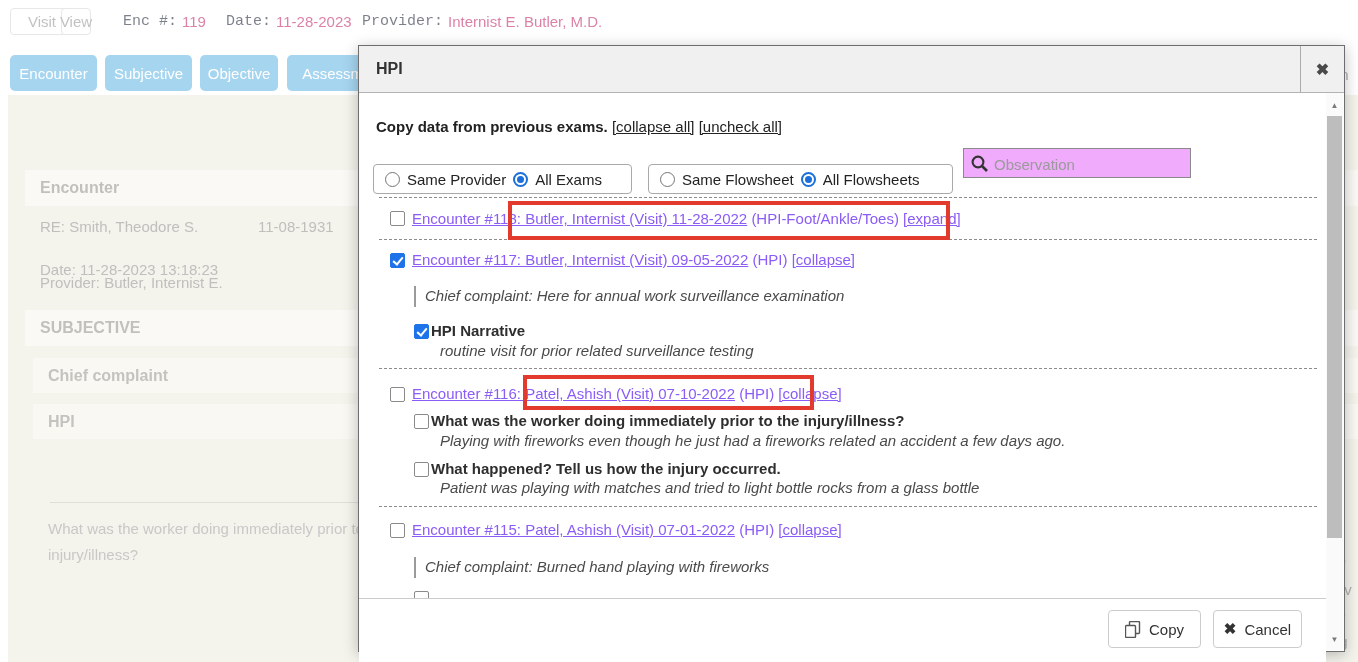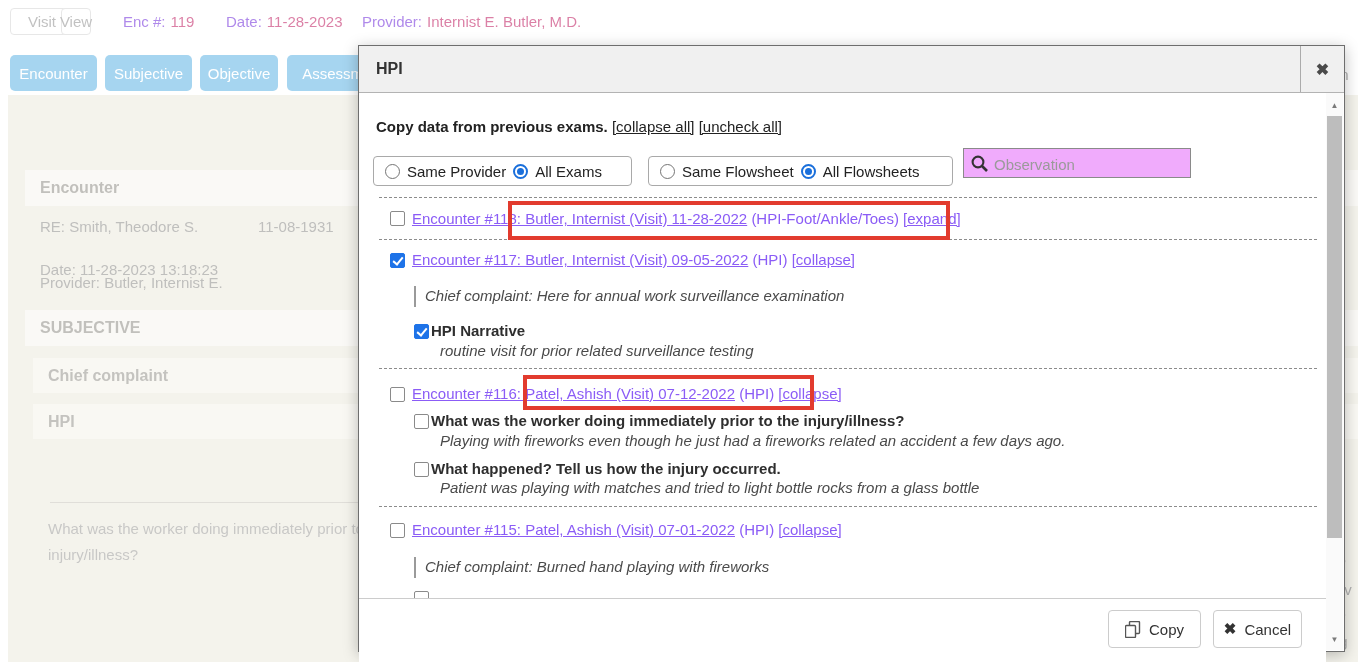--- a/index.html
+++ b/index.html
@@ -5,21 +5,21 @@
   html,body{margin:0;padding:0;}
   #page{position:relative;width:1358px;height:662px;overflow:hidden;background:#ffffff;
         font-family:"Liberation Sans",sans-serif;-webkit-font-smoothing:antialiased;}
   
   #bg-layer{position:absolute;inset:0;z-index:1;}
   #topbar{position:absolute;left:0;top:0;width:1358px;height:43px;background:#fff;border-bottom:1px solid #c4c4c4;}
   .tb-btn{position:absolute;top:8px;height:27px;border:1px solid #d4d4d4;border-radius:4px;background:#fff;
           color:#8f8f8f;font-size:15px;display:flex;align-items:center;justify-content:center;box-sizing:border-box;}
   #visit-btn{left:10px;width:64px;} #view-btn{left:61px;width:30px;}
   .tb-text{position:absolute;top:0;height:43px;display:flex;align-items:center;font-size:15px;white-space:nowrap;}
-  .tb-text .lbl{color:#6d28d9;margin-right:5px;} .tb-text .val{color:#be185d;}
+  .tb-text .lbl{color:#0f172a;margin-right:5px;font-family:Liberation Mono, monospace;} .tb-text .val{color:#be185d;}
   #enc-info{left:123px;} #date-info{left:226px;} #prov-info{left:362px;}
   #tabsrow{position:absolute;left:0;top:43px;width:1358px;height:52px;background:#fff;}
   .tab{position:absolute;top:12px;height:36px;background:#5eb3e4;color:#fff;border-radius:5px;font-size:15px;
        display:flex;align-items:center;justify-content:center;}
   #tab-0{left:10px;width:87px;} #tab-1{left:105px;width:87px;} #tab-2{left:200px;width:78px;} #tab-3{left:287px;width:112px;}
   #content{position:absolute;left:8px;top:95px;width:1350px;height:567px;background:#ece9dd;}
   .sec-bar{position:absolute;left:17px;right:0;height:36px;background:#f6f4ee;display:flex;align-items:center;
            padding-left:15px;font-weight:bold;font-size:16px;color:#8f8d86;}
   #bar-encounter{top:75px;} #bar-subjective{top:215px;}
   .sub-bar{position:absolute;left:25px;right:0;height:35px;background:#f4f2ea;display:flex;align-items:center;
@@ -36,21 +36,21 @@
   
   #modal{position:absolute;left:358px;top:45px;width:985px;height:605px;background:#fff;border:1px solid #6e6e6e;
          box-shadow:0 3px 14px rgba(0,0,0,0.25);z-index:10;}
   #modal-header{position:absolute;left:0;top:0;width:100%;height:47px;background:#f0f0f0;border-bottom:1px solid #b3b3b3;box-sizing:border-box;}
   #modal-title{position:absolute;left:17px;top:0;height:46px;display:flex;align-items:center;font-size:16px;font-weight:bold;color:#333;}
   #modal-close{position:absolute;right:0;top:0;width:43px;height:46px;border-left:1px solid #ababab;display:flex;
                align-items:center;justify-content:center;font-size:16px;font-weight:bold;color:#4a4a4a;cursor:pointer;}
   #copy-line{position:absolute;left:17px;top:72px;font-size:15px;color:#222;white-space:nowrap;}
   #copy-line b{font-weight:bold;}
   .ul{text-decoration:underline;color:#222;cursor:pointer;}
-  .filter-box{position:absolute;top:110px;height:30px;border:1px solid #a9a9a9;border-radius:4px;background:#fff;
+  .filter-box{position:absolute;top:118px;height:30px;border:1px solid #a9a9a9;border-radius:4px;background:#fff;
               display:flex;align-items:center;gap:7px;padding:0 11px;box-sizing:border-box;font-size:15px;color:#222;white-space:nowrap;}
   #fbox-provider{left:14px;width:259px;} #fbox-flowsheet{left:289px;width:305px;}
   .radio{width:15px;height:15px;border:1px solid #757575;border-radius:50%;box-sizing:border-box;background:#fff;position:relative;flex:none;}
   .radio.on{border:2px solid #1a6fdb;}
   .radio.on::after{content:"";position:absolute;left:2px;top:2px;width:7px;height:7px;border-radius:50%;background:#1a6fdb;}
   #search-wrap{position:absolute;left:604px;top:102px;width:228px;height:30px;border:1px solid #8a8a8a;background:#f0abfc;box-sizing:border-box;}
   #search-icon{position:absolute;left:5px;top:4px;}
   #search-input{position:absolute;left:28px;top:1px;width:192px;height:26px;border:none;outline:none;
                 font-size:15px;font-family:inherit;color:#333;background:transparent;}
   #search-input::placeholder{color:#9a9a9a;opacity:1;}
@@ -191,21 +191,21 @@
     <span class="qbar" style="top:240px;"></span>
     <div class="quote" style="top:239px;">Chief complaint: Here for annual work surveillance examination</div>
     <span class="cb on" style="left:55px;top:278px;"></span>
     <div class="q-label" style="top:274px;">HPI Narrative</div>
     <div class="q-note" style="top:294px;">routine visit for prior related surveillance testing</div>
 
     <div class="dashed" id="dash-3"></div>
 
     <span class="cb" style="left:31px;top:341px;"></span>
     <div class="enc-row" style="top:337px;">
-      <span class="enc-link">Encounter #116: Patel, Ashish (Visit) 07-12-2022</span>
+      <span class="enc-link">Encounter #116: Patel, Ashish (Visit) 07-10-2022</span>
       <span>(HPI)</span>
       <span class="enc-action">[collapse]</span>
     </div>
     <div class="redbox" id="redbox-2"></div>
     <span class="cb" style="left:55px;top:368px;"></span>
     <div class="q-label" style="top:364px;">What was the worker doing immediately prior to the injury/illness?</div>
     <div class="q-note" style="top:384px;">Playing with fireworks even though he just had a fireworks related an accident a few days ago.</div>
     <span class="cb" style="left:55px;top:416px;"></span>
     <div class="q-label" style="top:412px;">What happened? Tell us how the injury occurred.</div>
     <div class="q-note" style="top:431px;">Patient was playing with matches and tried to light bottle rocks from a glass bottle</div>

